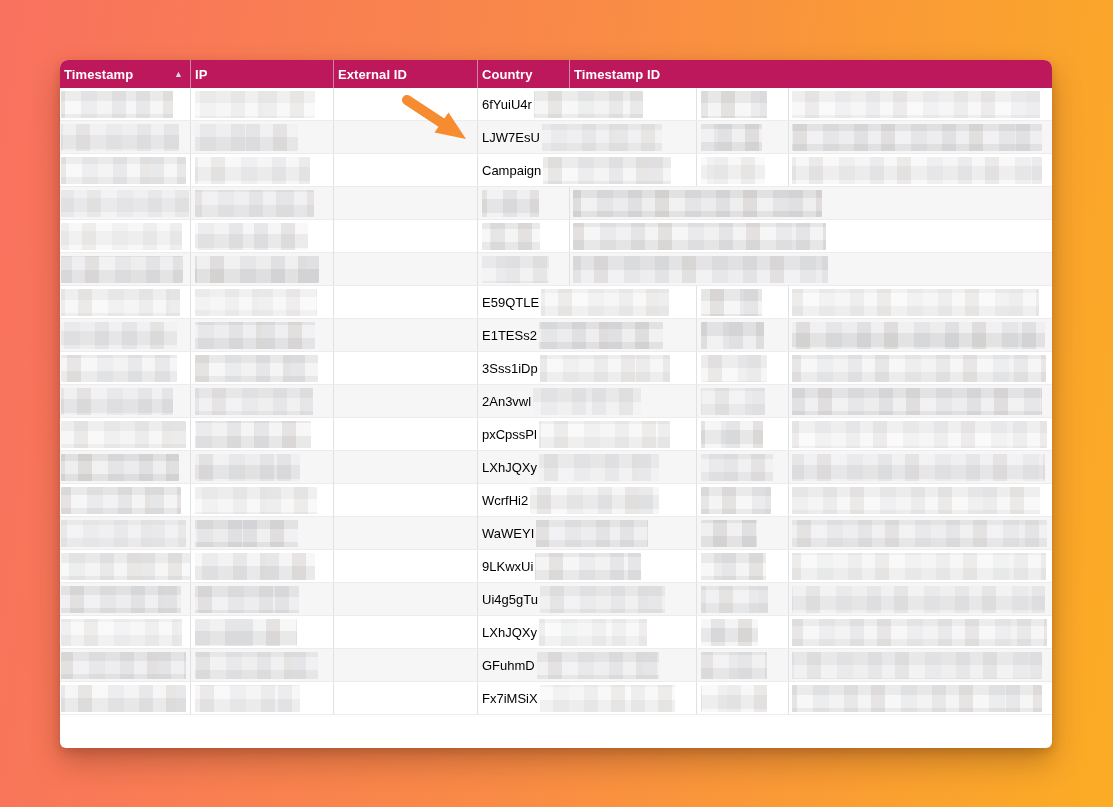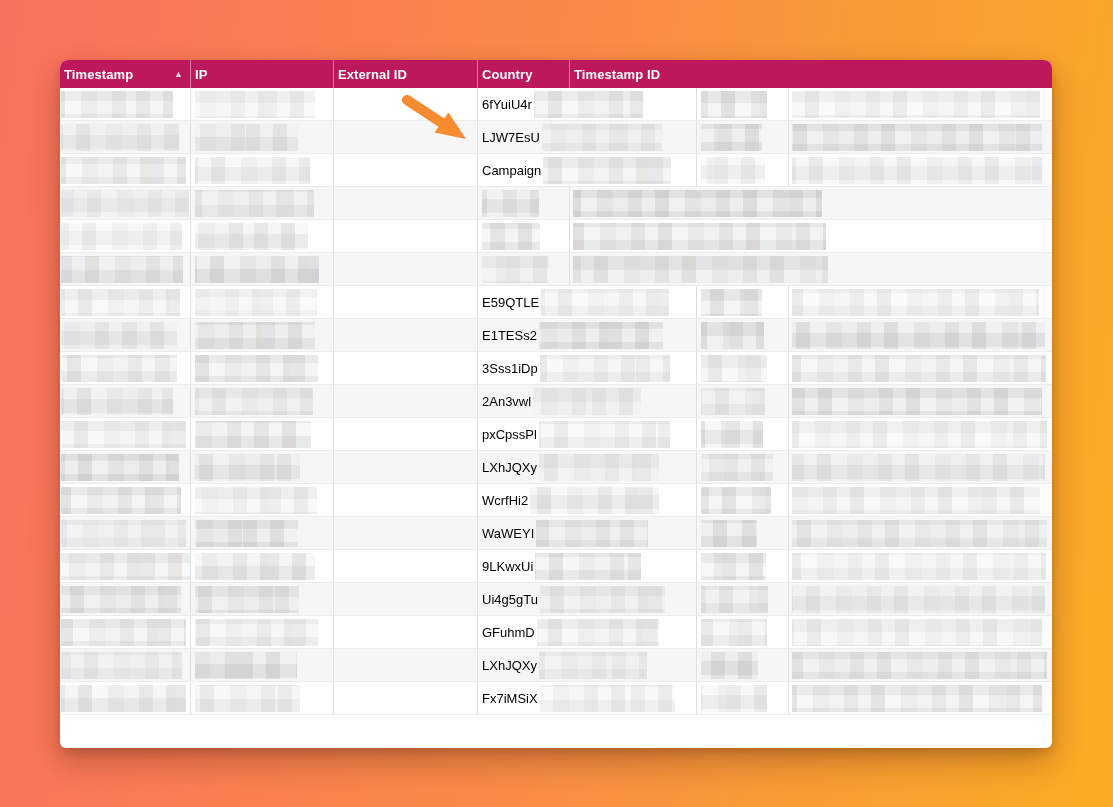--- a/index.html
+++ b/index.html
@@ -363,54 +363,54 @@
     </div>
     <div class="td c4">
       <div class="redact" style="width: 67px; margin-left: 4px; opacity: 0.74; background-position: -9px -10px;"></div>
     </div>
     <div class="td c5">
       <div class="redact" style="width: 253px; margin-left: 3px; opacity: 0.68; background-position: -13px -17px;"></div>
     </div>
   </div>
       <div class="tr">
     <div class="td c0">
+      <div class="redact" style="width: 121px; margin-left: 1px; opacity: 0.59; background-position: -4px -11px;"></div>
+    </div>
+    <div class="td c1">
+      <div class="redact" style="width: 102px; margin-left: 4px; opacity: 0.95; background-position: -58px -15px;"></div>
+    </div>
+    <div class="td c2"></div>
+    <div class="td c3">
+      <span class="clickid-text">LXhJQXy</span>
+      <div class="redact" style="width: 108px; margin-left: 2px; opacity: 0.58; background-position: -35px -10px;"></div>
+    </div>
+    <div class="td c4">
+      <div class="redact" style="width: 57px; margin-left: 4px; opacity: 0.99; background-position: -47px -18px;"></div>
+    </div>
+    <div class="td c5">
+      <div class="redact" style="width: 255px; margin-left: 3px; opacity: 0.81; background-position: -30px -7px;"></div>
+    </div>
+  </div>
+      <div class="tr">
+    <div class="td c0">
       <div class="redact" style="width: 125px; margin-left: 1px; opacity: 0.83; background-position: -29px -5px;"></div>
     </div>
     <div class="td c1">
       <div class="redact" style="width: 123px; margin-left: 4px; opacity: 0.74; background-position: -26px -9px;"></div>
     </div>
     <div class="td c2"></div>
     <div class="td c3">
       <span class="clickid-text">GFuhmD</span>
       <div class="redact" style="width: 122px; margin-left: 2px; opacity: 0.77; background-position: -16px -4px;"></div>
     </div>
     <div class="td c4">
       <div class="redact" style="width: 66px; margin-left: 4px; opacity: 0.75; background-position: -29px -11px;"></div>
     </div>
     <div class="td c5">
       <div class="redact" style="width: 250px; margin-left: 3px; opacity: 0.68; background-position: -12px -1px;"></div>
-    </div>
-  </div>
-      <div class="tr">
-    <div class="td c0">
-      <div class="redact" style="width: 121px; margin-left: 1px; opacity: 0.59; background-position: -4px -11px;"></div>
-    </div>
-    <div class="td c1">
-      <div class="redact" style="width: 102px; margin-left: 4px; opacity: 0.95; background-position: -58px -15px;"></div>
-    </div>
-    <div class="td c2"></div>
-    <div class="td c3">
-      <span class="clickid-text">LXhJQXy</span>
-      <div class="redact" style="width: 108px; margin-left: 2px; opacity: 0.58; background-position: -35px -10px;"></div>
-    </div>
-    <div class="td c4">
-      <div class="redact" style="width: 57px; margin-left: 4px; opacity: 0.99; background-position: -47px -18px;"></div>
-    </div>
-    <div class="td c5">
-      <div class="redact" style="width: 255px; margin-left: 3px; opacity: 0.81; background-position: -30px -7px;"></div>
     </div>
   </div>
       <div class="tr">
     <div class="td c0">
       <div class="redact" style="width: 125px; margin-left: 1px; opacity: 0.84; background-position: -10px -14px;"></div>
     </div>
     <div class="td c1">
       <div class="redact" style="width: 105px; margin-left: 4px; opacity: 0.73; background-position: -22px -13px;"></div>
     </div>
     <div class="td c2"></div>

